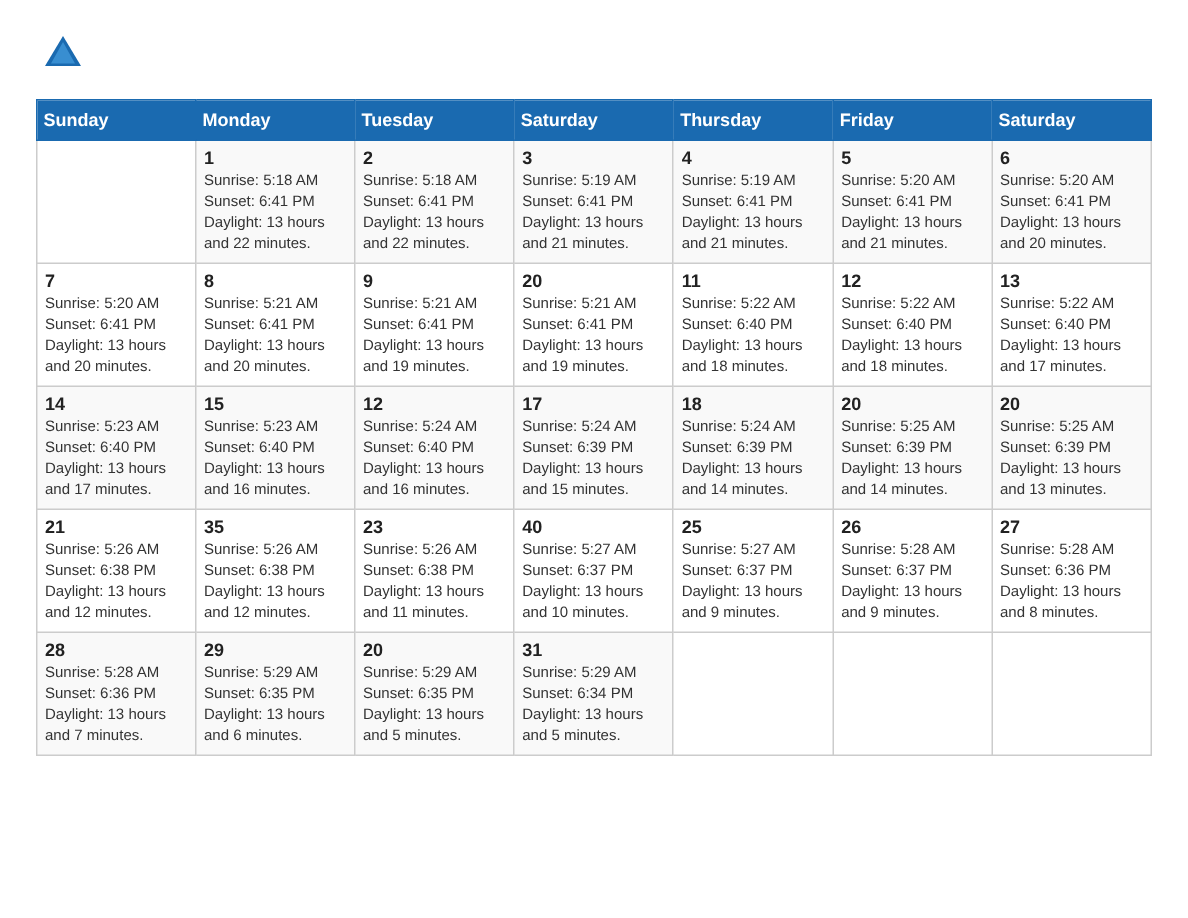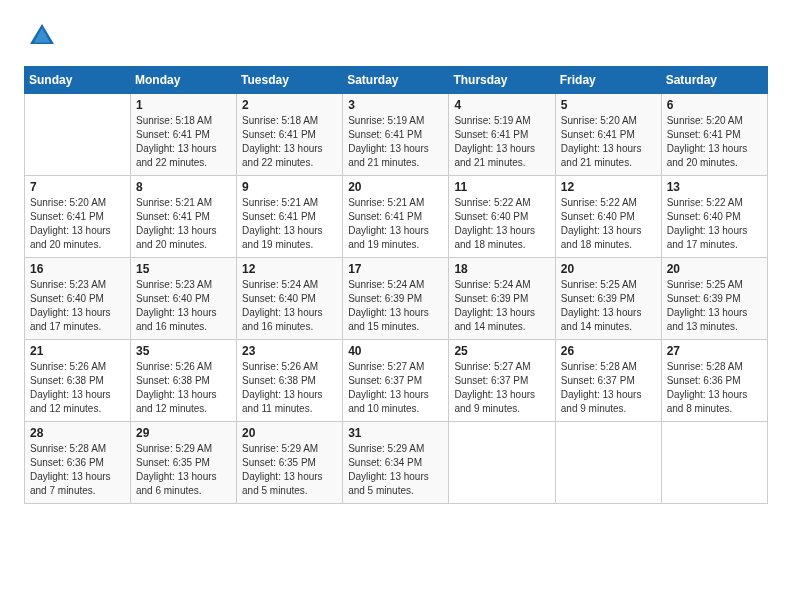--- a/index.html
+++ b/index.html
@@ -183,21 +183,21 @@
             <div class="day-num">12</div>
             <div class="day-info">Sunrise: 5:22 AM<br>Sunset: 6:40 PM<br>Daylight: 13 hours and 18 minutes.</div>
           </td>
           <td>
             <div class="day-num">13</div>
             <div class="day-info">Sunrise: 5:22 AM<br>Sunset: 6:40 PM<br>Daylight: 13 hours and 17 minutes.</div>
           </td>
         </tr>
         <tr>
           <td>
-            <div class="day-num">16</div>
+            <div class="day-num">14</div>
             <div class="day-info">Sunrise: 5:23 AM<br>Sunset: 6:40 PM<br>Daylight: 13 hours and 17 minutes.</div>
           </td>
           <td>
             <div class="day-num">15</div>
             <div class="day-info">Sunrise: 5:23 AM<br>Sunset: 6:40 PM<br>Daylight: 13 hours and 16 minutes.</div>
           </td>
           <td>
             <div class="day-num">12</div>
             <div class="day-info">Sunrise: 5:24 AM<br>Sunset: 6:40 PM<br>Daylight: 13 hours and 16 minutes.</div>
           </td>

